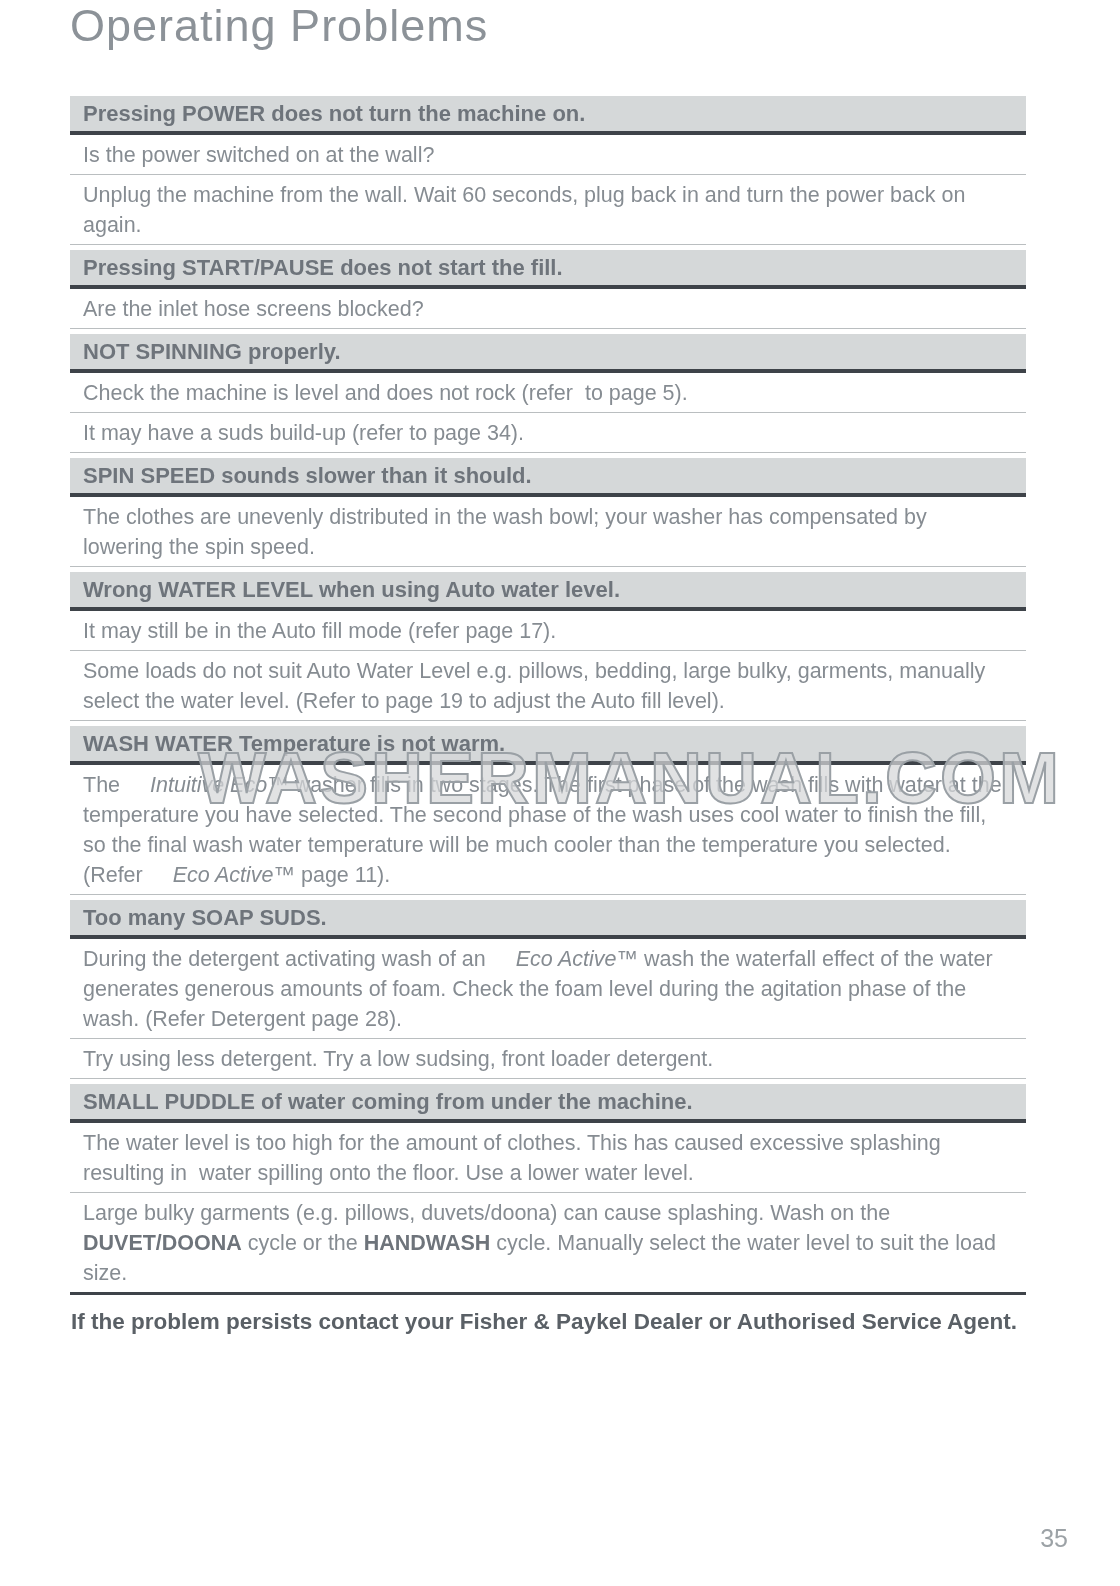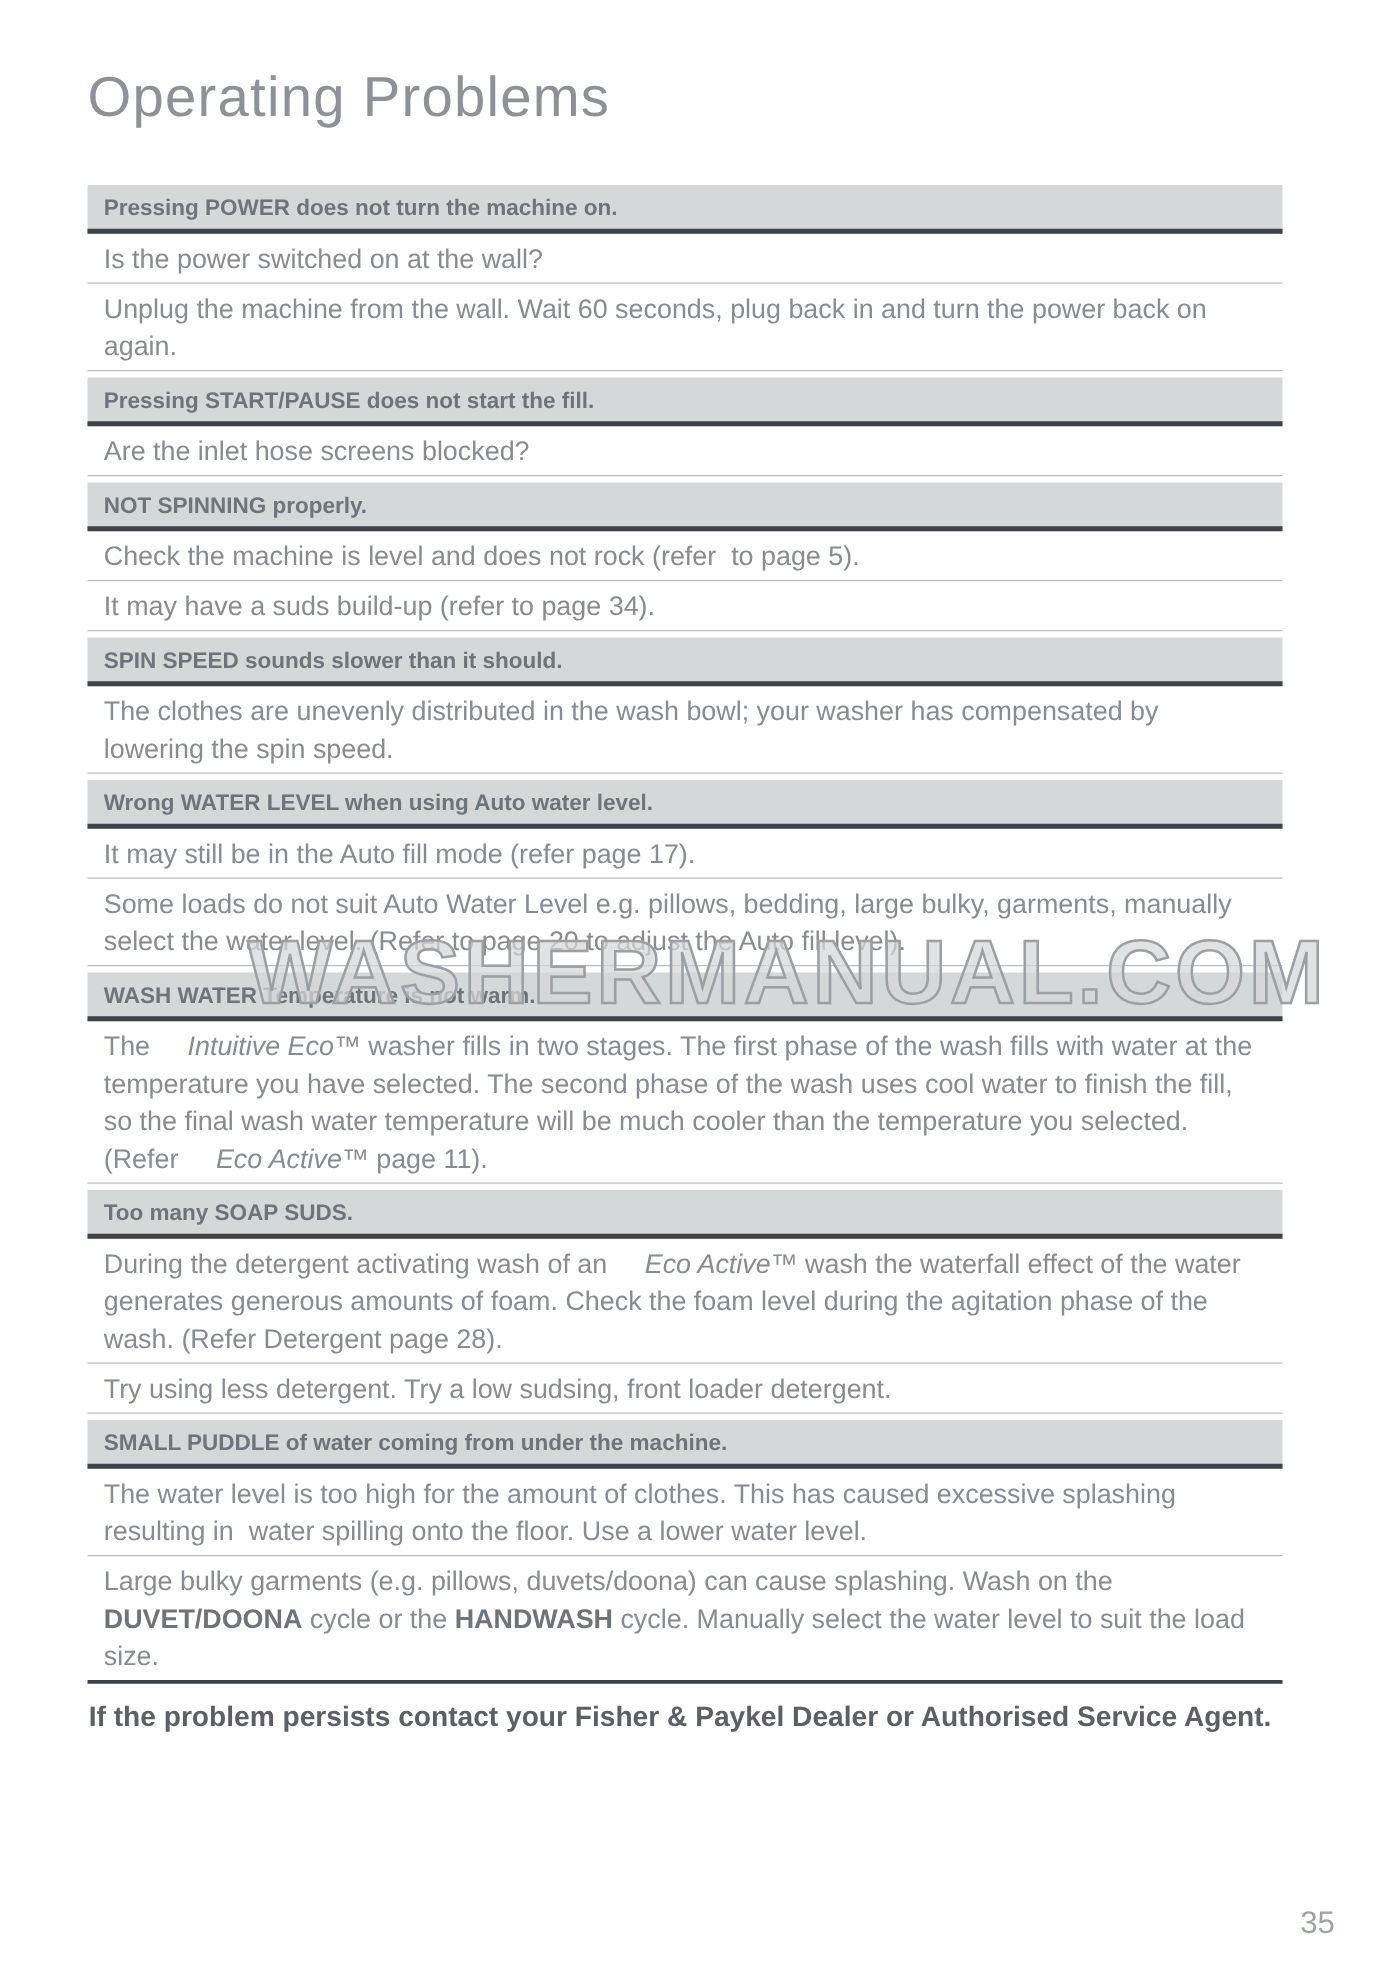--- a/index.html
+++ b/index.html
@@ -16,30 +16,29 @@
   *{margin:0;padding:0;box-sizing:border-box;}
   html,body{background:#ffffff;}
   body{
     width:1120px;height:1586px;position:relative;overflow:hidden;
     font-family:"Liberation Sans","DejaVu Sans",sans-serif;
   }
   .page{
     position:absolute;left:70px;top:0;width:956px;
   }
   .doc-title{
-    margin-top:52px;
     font-size:45px;font-weight:300;letter-spacing:1px;
     color:var(--title-color);
   }
   .sections{margin-top:44px;}
   .bar{
     background:var(--bar-bg);
     border-bottom:4px solid var(--bar-border);
     padding:4px 10px 3px 13px;
-    font-size:18px;font-weight:bold;line-height:28px;
+    font-size:22px;font-weight:bold;line-height:28px;
     color:var(--bar-text);
     margin-top:5px;
   }
   .row{
     padding:5px 14px 4px 13px;
     border-bottom:1px solid var(--separator);
     font-size:21.5px;line-height:30px;
     color:var(--body-text);
     white-space:pre-wrap;
   }
@@ -86,21 +85,21 @@
         <div class="row"><span>Check the machine is level and does not rock (refer  to page 5).</span></div>
         <div class="row"><span>It may have a suds build-up (refer to page 34).</span></div>
       </div>
       <div class="section">
         <div class="bar">SPIN SPEED sounds slower than it should.</div>
         <div class="row"><span>The clothes are unevenly distributed in the wash bowl; your washer has compensated by lowering the spin speed.</span></div>
       </div>
       <div class="section">
         <div class="bar">Wrong WATER LEVEL when using Auto water level.</div>
         <div class="row"><span>It may still be in the Auto fill mode (refer page 17).</span></div>
-        <div class="row"><span>Some loads do not suit Auto Water Level e.g. pillows, bedding, large bulky, garments, manually select the water level. (Refer to page 20 to adjust the Auto fill level).</span></div>
+        <div class="row"><span>Some loads do not suit Auto Water Level e.g. pillows, bedding, large bulky, garments, manually select the water level. (Refer to page 19 to adjust the Auto fill level).</span></div>
       </div>
       <div class="section">
         <div class="bar">WASH WATER Temperature is not warm.</div>
         <div class="row"><span>The </span><span class="it">Intuitive Eco</span><span>™ washer fills in two stages. The first phase of the wash fills with water at the temperature you have selected. The second phase of the wash uses cool water to finish the fill, so the final wash water temperature will be much cooler than the temperature you selected. (Refer </span><span class="it">Eco Active</span><span>™ page 11).</span></div>
       </div>
       <div class="section">
         <div class="bar">Too many SOAP SUDS.</div>
         <div class="row"><span>During the detergent activating wash of an </span><span class="it">Eco Active</span><span>™ wash the waterfall effect of the water generates generous amounts of foam. Check the foam level during the agitation phase of the wash. (Refer Detergent page 28).</span></div>
         <div class="row"><span>Try using less detergent. Try a low sudsing, front loader detergent.</span></div>
       </div>

